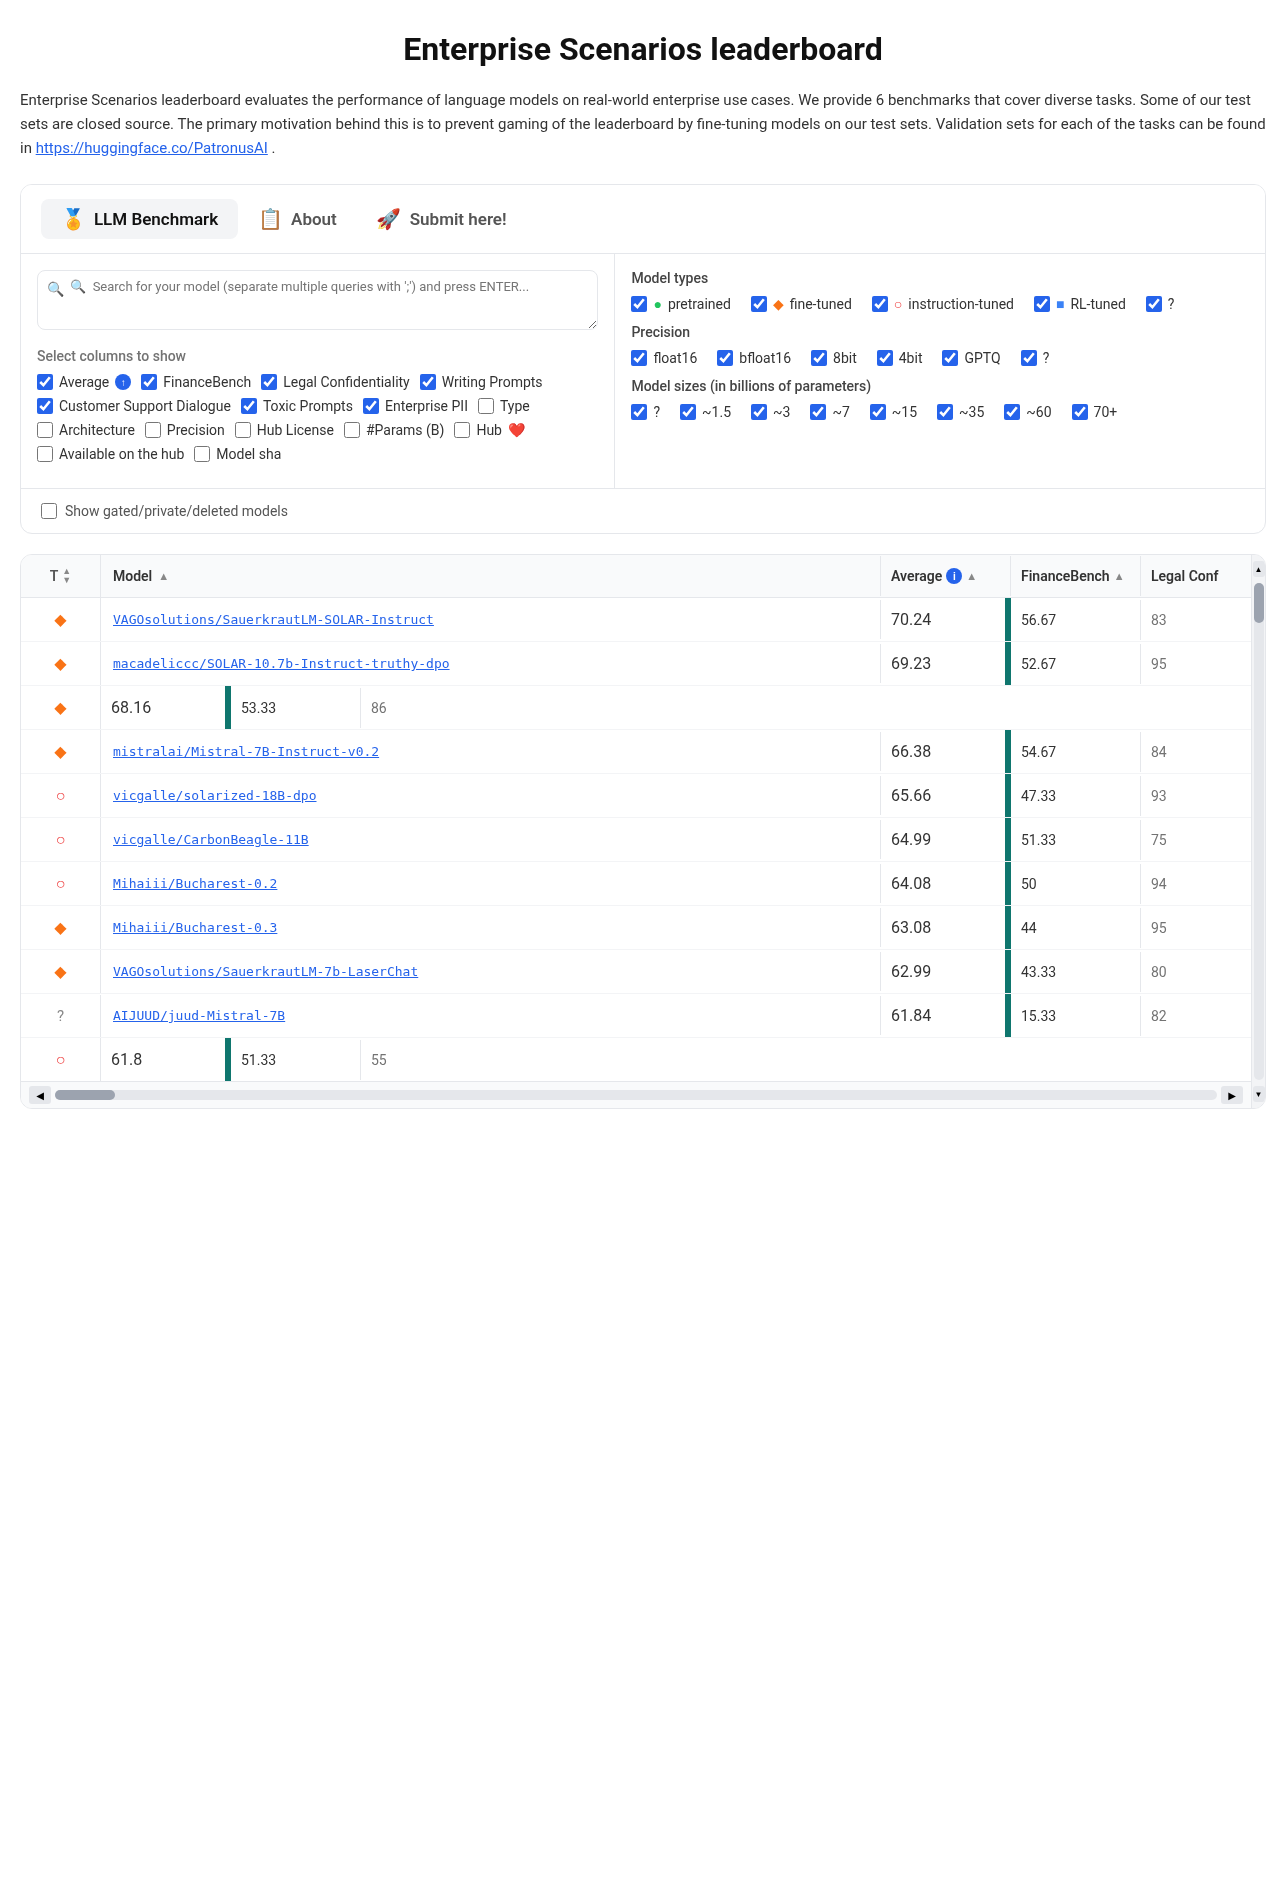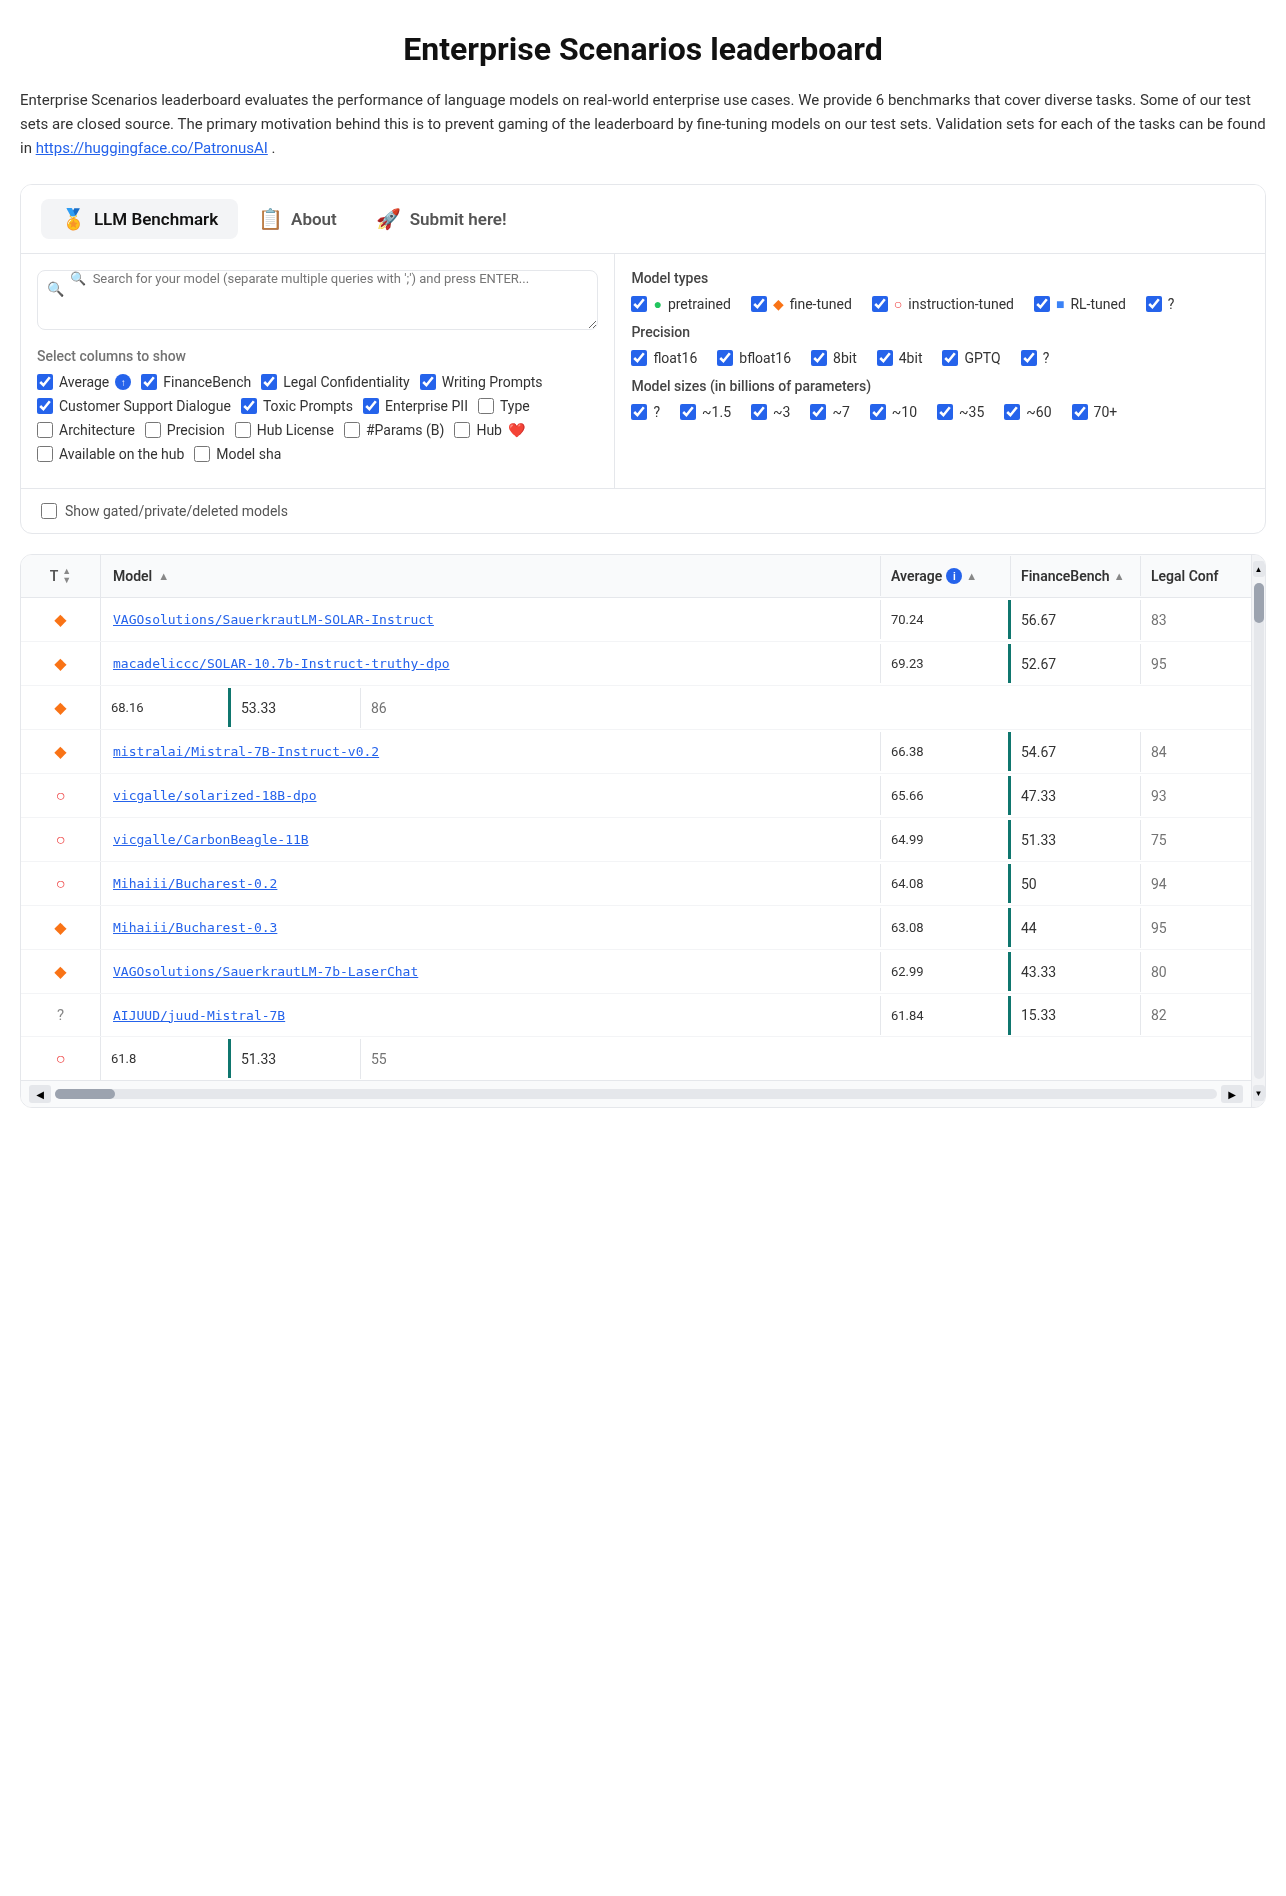--- a/index.html
+++ b/index.html
@@ -82,21 +82,21 @@
       position: absolute;
       left: 10px;
       top: 11px;
       font-size: 14px;
       color: #888;
     }
     .search-textarea {
       width: 100%;
       border: 1px solid #e5e7eb;
       border-radius: 8px;
-      padding: 0 12px 10px 32px;
+      padding: 8px 12px 10px 32px;
       font-size: 13px;
       color: #888;
       resize: vertical;
       min-height: 60px;
       outline: none;
       font-family: inherit;
     }
     .section-label {
       font-size: 14px;
       color: #737373;
@@ -271,22 +271,22 @@
     }
     .cell-model a {
       color: #2563eb;
       text-decoration: underline;
       font-family: monospace;
       font-size: 13px;
     }
     .cell-avg {
       width: 130px;
       padding: 12px 10px;
-      border-right: 3px solid #0f766e;
-      font-size: 13px;
+      border-right: 6px solid #0f766e;
+      font-size: 16px;
       color: #333;
     }
     .cell-finance {
       width: 130px;
       padding: 12px 10px;
       border-right: 1px solid #e5e7eb;
       font-size: 14px;
       color: #333;
     }
     .cell-legal {
@@ -559,21 +559,21 @@
           <label class="checkbox-item">
             <input type="checkbox" checked="" style="">
             <span>~3</span>
           </label>
           <label class="checkbox-item">
             <input type="checkbox" checked="" style="">
             <span>~7</span>
           </label>
           <label class="checkbox-item">
             <input type="checkbox" checked="" style="">
-            <span>~10</span>
+            <span>~15</span>
           </label>
           <label class="checkbox-item">
             <input type="checkbox" checked="" style="">
             <span>~35</span>
           </label>
           <label class="checkbox-item">
             <input type="checkbox" checked="" style="">
             <span>~60</span>
           </label>
           <label class="checkbox-item">

